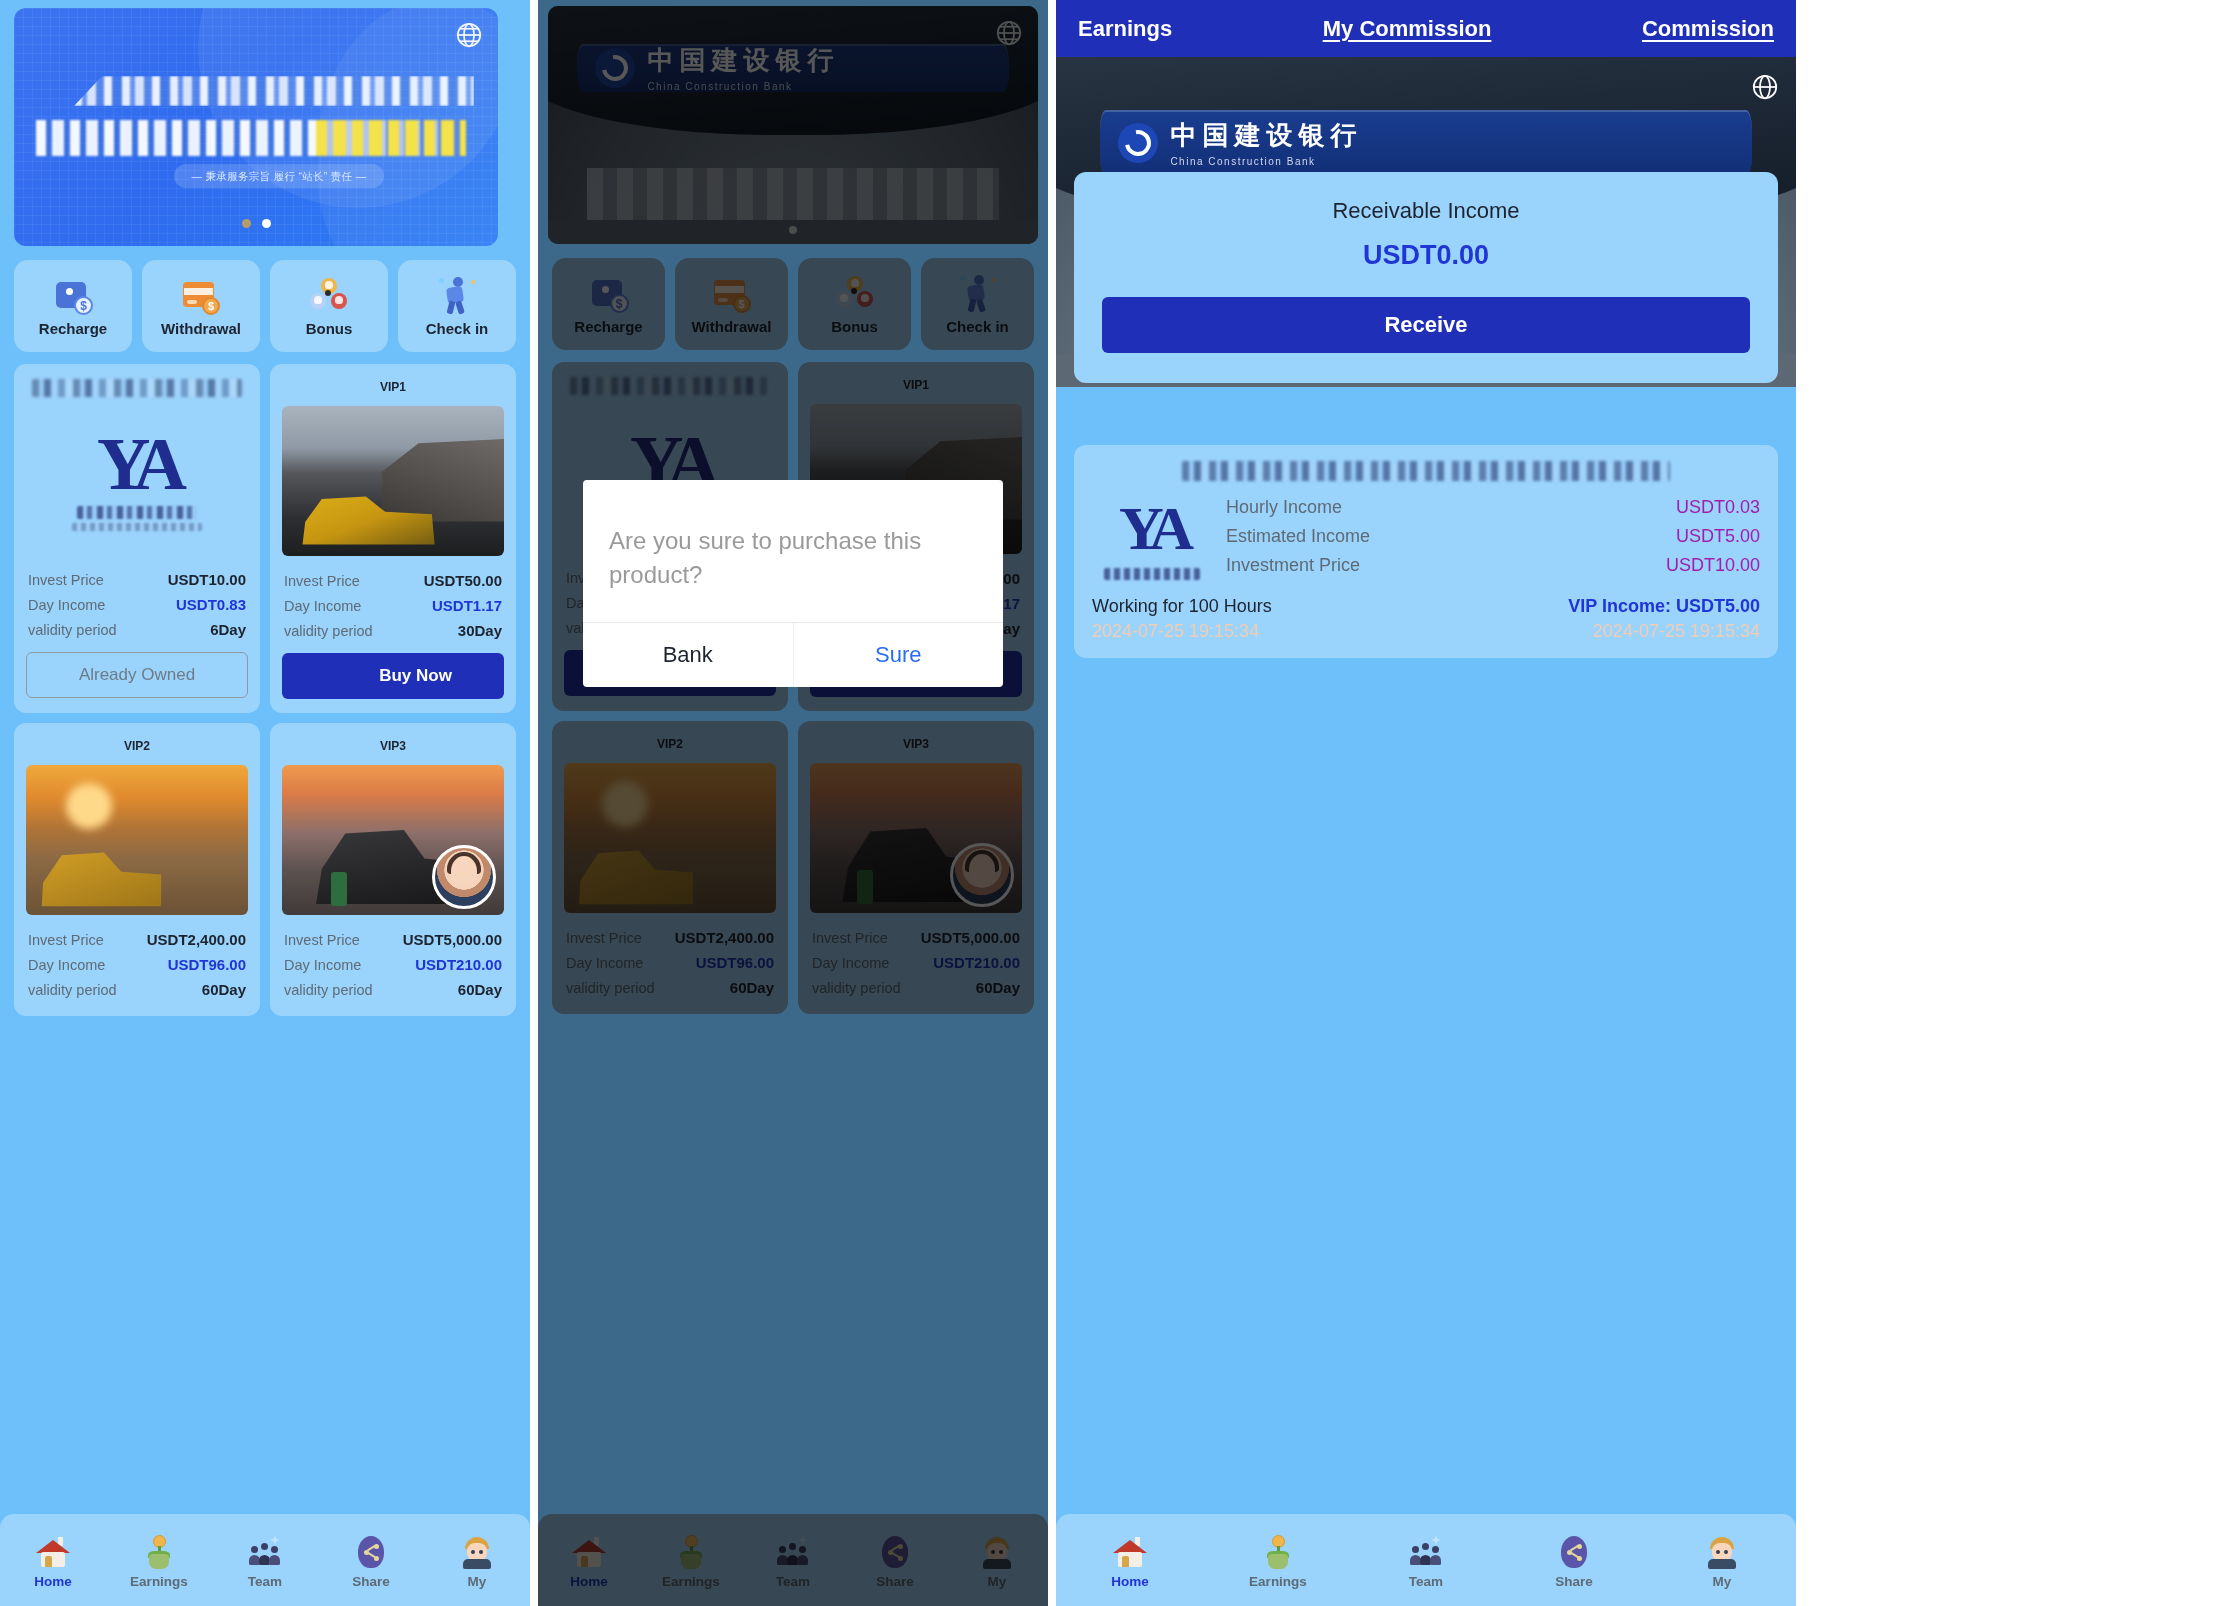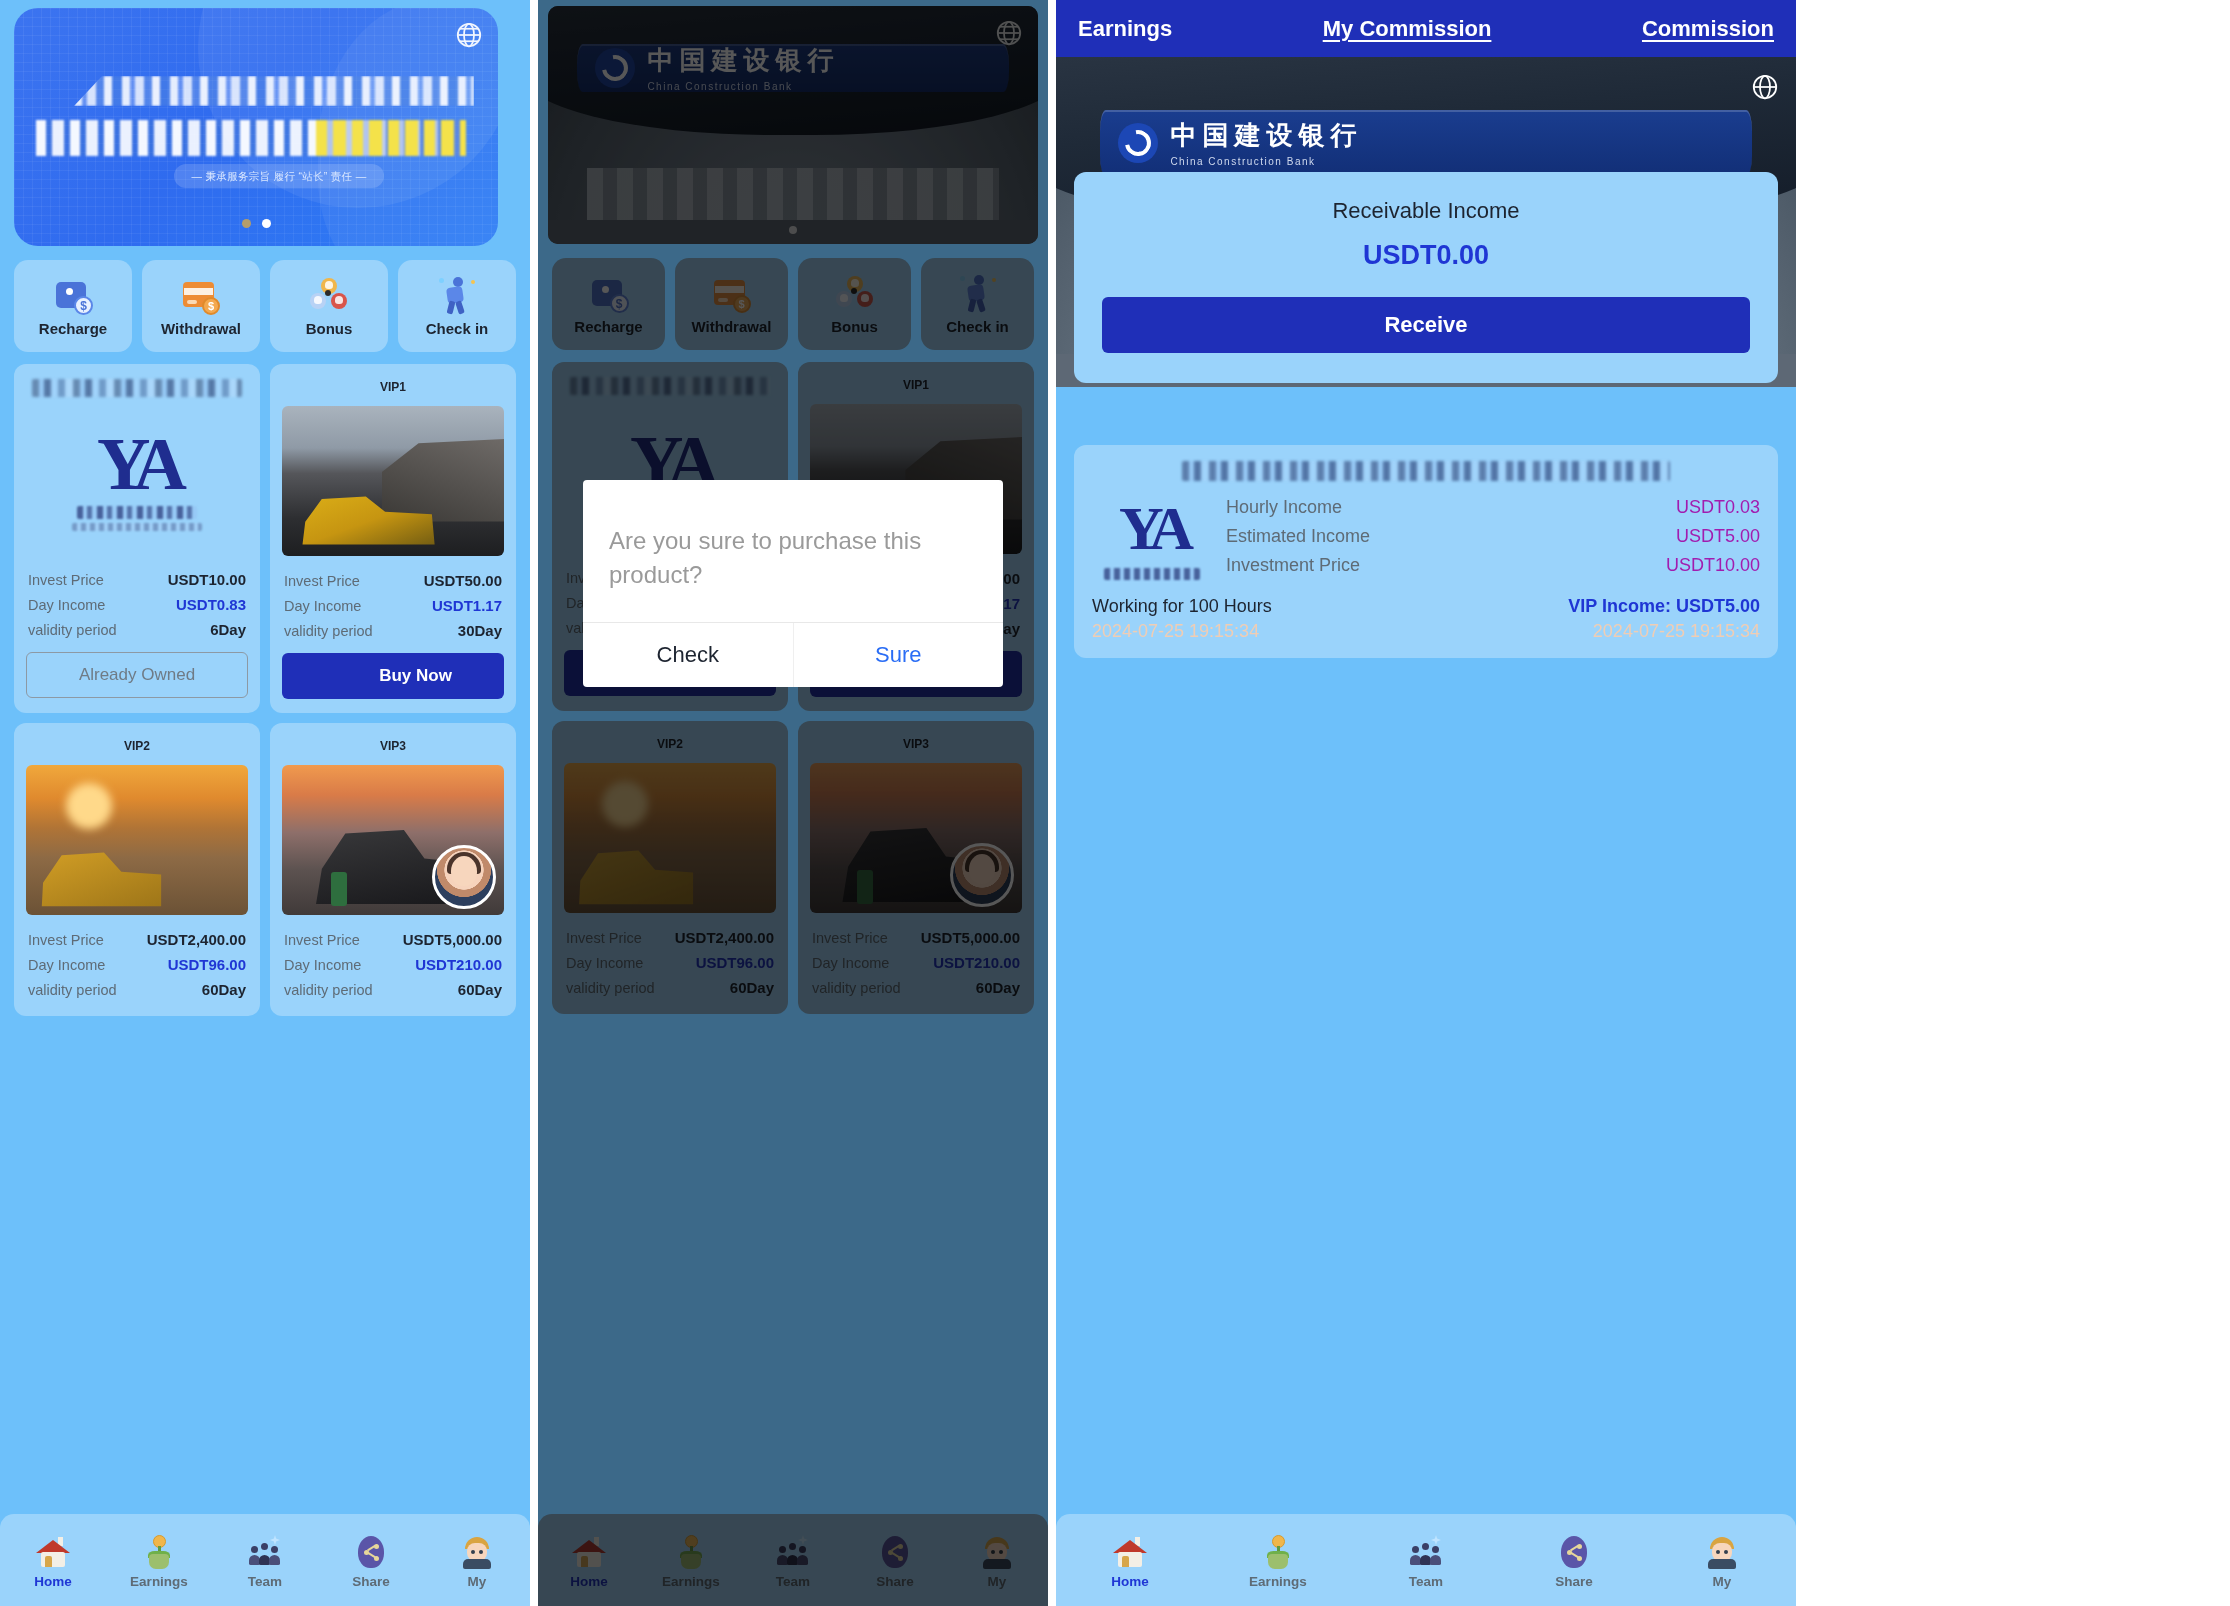--- a/index.html
+++ b/index.html
@@ -15,21 +15,21 @@
   .panel { position: relative; height: 1606px; overflow: hidden; background: #6dc0fa; }
   .panel.p1 { width: 530px; }
   .panel.sep { width: 8px; background:#fff; flex:0 0 8px; }
   .panel.p2 { width: 510px; }
   .panel.p3 { width: 740px; }
 
   .screen { position:absolute; inset:0; overflow:hidden; }
 
   
   .banner {
-    position:relative; margin: 8px 32px 0 14px; height:238px; border-radius:24px;
+    position:relative; margin: 8px 32px 0 14px; height:238px; border-radius:12px;
     background: linear-gradient(135deg,#3c74f0 0%,#2f6bef 45%,#2e7ef5 100%);
     overflow:hidden;
   }
   .banner .grid-tex{
     position:absolute; inset:0;
     background-image:
       linear-gradient(to right, rgba(255,255,255,.055) 1px, transparent 1px),
       linear-gradient(to bottom, rgba(255,255,255,.055) 1px, transparent 1px);
     background-size: 9px 9px;
   }
@@ -789,21 +789,21 @@
               <span class="shirt"></span>
             </div>
           <div class="tl">My</div>
         </div>
       </div>
 
       <div class="dimmer"></div>
       <div class="modal">
         <div class="mtext">Are you sure to purchase this product?</div>
         <div class="mrow">
-          <div class="mbtn close">Check</div>
+          <div class="mbtn close">Bank</div>
           <div class="mbtn sure">Sure</div>
         </div>
       </div>
 
     </div>
   </div>
 
   <div class="panel sep"></div>
 
   <div class="panel p3">

